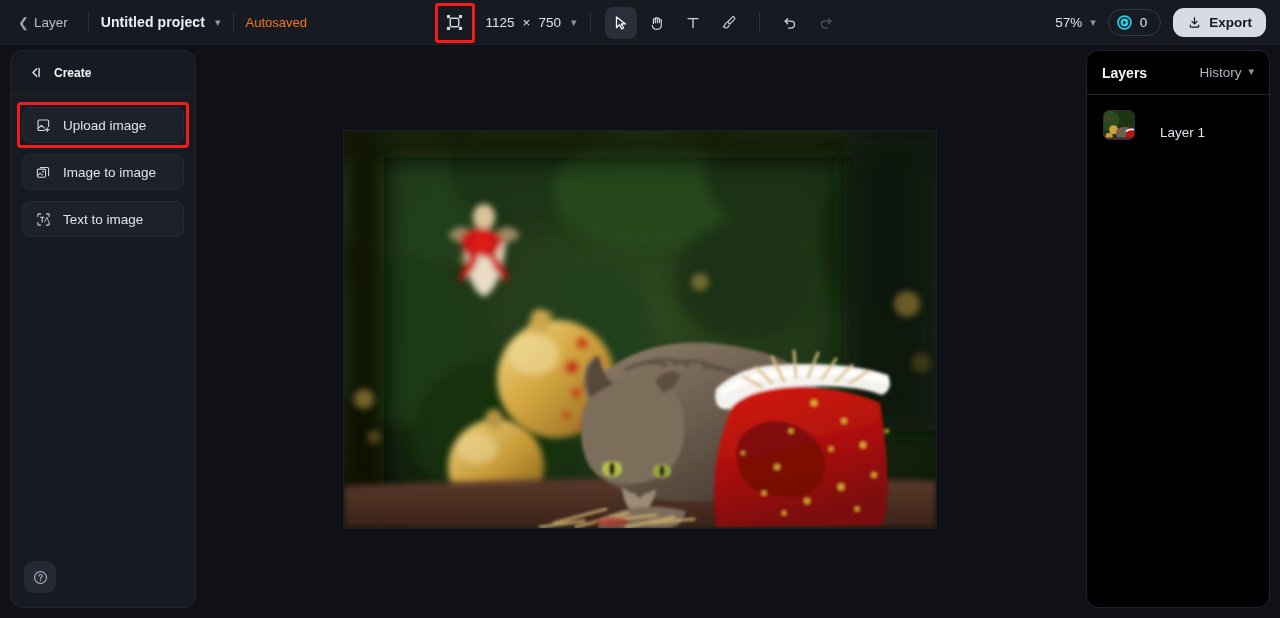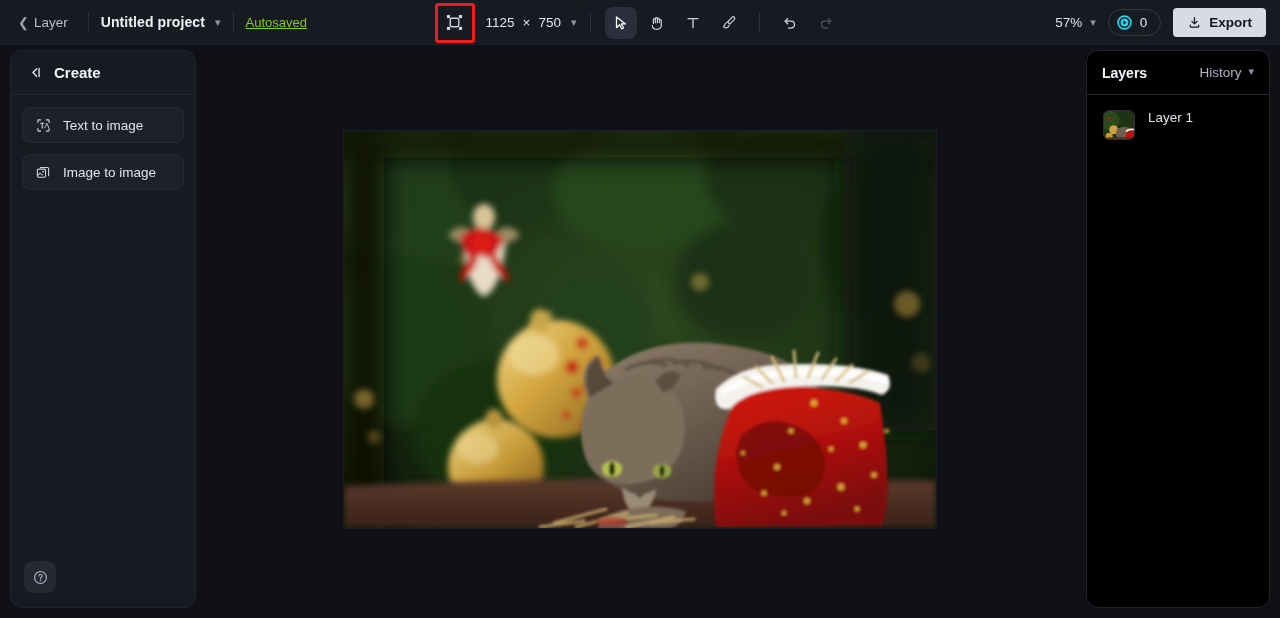--- a/index.html
+++ b/index.html
@@ -36,21 +36,21 @@
   .back-btn .chev { font-size: 13px; color: #9aa3b2; line-height: 1; }
   .vsep { width: 1px; height: 20px; background: #2b303b; margin: 0 12px; }
   .proj-title {
     color: #eef1f6; font-size: 14px; font-weight: bold;
     letter-spacing: 0.1px;
   }
   .proj-caret {
     margin-left: 10px; color: #8d96a6; font-size: 11px;
     cursor: pointer; line-height: 1;
   }
-  .autosaved { color: #84cc16; font-size: 13px; text-decoration: underline; }
+  .autosaved { color: #f97316; font-size: 13px; }
 
   .topbar-center {
     position: absolute; left: 0; right: 0; top: 0;
     height: 45px; display: flex; align-items: center;
     justify-content: center; gap: 0px; pointer-events: none;
   }
   .topbar-center > * { pointer-events: auto; }
 
   .resize-wrap {
     position: relative; width: 34px; height: 34px;
@@ -90,38 +90,38 @@
   .credits {
     display: flex; align-items: center; gap: 7px;
     border: 1px solid #333a47; border-radius: 999px;
     padding: 4px 13px 4px 7px; cursor: pointer;
   }
   .credit-count { color: #e4e9f1; font-size: 13.5px; }
   .export-btn {
     display: flex; align-items: center; gap: 7px;
     background: #d6dbe4; color: #12151c;
     font-size: 13.5px; font-weight: bold;
-    padding: 7px 14px; border-radius: 4px; cursor: pointer;
+    padding: 7px 14px; border-radius: 11px; cursor: pointer;
   }
 
   
   .sidebar {
     position: absolute; left: 10px; top: 50px;
     width: 186px; height: 558px;
     background: #171a21;
     border: 1px solid #20242d;
     border-radius: 12px;
   }
   .sidebar-head {
     height: 44px; display: flex; align-items: center;
     gap: 10px; padding: 0 16px;
     border-bottom: 1px solid #22262f;
   }
   .sidebar-head .label {
-    color: #f2f5f9; font-size: 15px; font-weight: bold;
+    color: #f2f5f9; font-size: 12px; font-weight: bold;
   }
   .create-list { padding: 12px 11px 0 11px; display: flex; flex-direction: column; gap: 11px; }
   .create-item-wrap { position: relative; }
   .create-item {
     display: flex; align-items: center; gap: 11px;
     height: 36px; padding: 0 12px;
     background: #1d212a; border: 1px solid #262b35;
     border-radius: 8px; cursor: pointer;
   }
   .create-item .txt { color: #dfe4ec; font-size: 13.5px; }
@@ -168,21 +168,21 @@
     border-bottom: 1px solid #22262f;
   }
   .rp-tab-active { color: #f2f5f9; font-size: 14px; font-weight: bold; cursor: pointer; }
   .rp-tab {
     display: flex; align-items: flex-start; gap: 7px;
     color: #aeb6c3; font-size: 13.5px; cursor: pointer;
   }
   .rp-tab .caret { color: #8d96a6; font-size: 11px; }
   .layer-list { padding: 9px 9px 0 9px; }
   .layer-row {
-    display: flex; align-items: flex-start; gap: 13px;
+    display: flex; align-items: flex-end; gap: 25px;
     padding: 6px 7px; border-radius: 8px; cursor: pointer;
   }
   .layer-thumb {
     width: 32px; height: 30px; border-radius: 6px;
     overflow: hidden; position: relative; flex: none;
     background: #1e130f; border: 1px solid #2a2f39;
   }
   .layer-name { color: #dfe4ec; font-size: 13.5px; }
 
   svg { display: block; }
@@ -300,42 +300,53 @@
     <div class="sidebar-head">
       <svg width="17" height="17" viewBox="0 0 20 20" fill="none">
         <path d="M11.4 5.6 L7 10 L11.4 14.4" stroke="#eef1f6" stroke-width="1.5" stroke-linecap="round" stroke-linejoin="round"></path>
         <path d="M14.2 5.2 V14.8" stroke="#eef1f6" stroke-width="1.5" stroke-linecap="round"></path>
       </svg>
       <span class="label">Create</span>
     </div>
 
     <div class="create-list">
 
+      <div class="create-item-wrap">
+        <div class="create-item">
+          <svg width="17" height="17" viewBox="0 0 20 20" fill="none">
+            <path d="M16 11.2 V4.8 a1.3 1.3 0 0 0-1.3-1.3 H4.9 A1.3 1.3 0 0 0 3.6 4.8 v9.8 a1.3 1.3 0 0 0 1.3 1.3 h6.3" stroke="#cfd6e1" stroke-width="1.35" stroke-linecap="round" stroke-linejoin="round"></path>
+            <path d="M3.8 13.4 L7.6 9.8 L11 13" stroke="#cfd6e1" stroke-width="1.35" stroke-linecap="round" stroke-linejoin="round"></path>
+            <path d="M14.4 12.6 V17 M12.2 14.8 H16.6" stroke="#cfd6e1" stroke-width="1.35" stroke-linecap="round"></path>
+          </svg>
+          <span class="txt">Upload image</span>
+        </div>
+        <span class="hl-box-sb"></span>
+      </div>
+
+      <div class="create-item-wrap">
+        <div class="create-item">
+          <svg width="17" height="17" viewBox="0 0 20 20" fill="none">
+            <rect x="2.8" y="6" width="9.6" height="9.6" rx="1.4" stroke="#cfd6e1" stroke-width="1.3"></rect>
+            <path d="M3 13.4 L6 10.6 L8.6 13.2" stroke="#cfd6e1" stroke-width="1.2" stroke-linecap="round" stroke-linejoin="round"></path>
+            <circle cx="9.6" cy="9" r="1" fill="#cfd6e1"></circle>
+            <path d="M6.4 4.2 h8.2 a1.4 1.4 0 0 1 1.4 1.4 v8.2" stroke="#cfd6e1" stroke-width="1.3" stroke-linecap="round"></path>
+          </svg>
+          <span class="txt">Image to image</span>
+        </div>
+      </div>
 
       <div class="create-item-wrap">
         <div class="create-item">
           <svg width="17" height="17" viewBox="0 0 20 20" fill="none">
             <path d="M3.4 6.4 V4.4 a1 1 0 0 1 1-1 h2.2 M16.6 13.6 v2 a1 1 0 0 1-1 1 h-2.2
                      M3.4 13.6 v2 a1 1 0 0 0 1 1 h2.2 M16.6 6.4 V4.4 a1 1 0 0 0-1-1 h-2.2" stroke="#cfd6e1" stroke-width="1.3" stroke-linecap="round" stroke-linejoin="round"></path>
             <path d="M6.6 7.4 H10.4 M8.5 7.4 V13" stroke="#cfd6e1" stroke-width="1.3" stroke-linecap="round"></path>
             <path d="M11.4 12.8 L14 7.4 L16.2 12.8" stroke="#cfd6e1" stroke-width="1.1" stroke-linecap="round" stroke-linejoin="round" opacity="0.9"></path>
           </svg>
           <span class="txt">Text to image</span>
-        </div>
-      </div>
-
-      <div class="create-item-wrap">
-        <div class="create-item">
-          <svg width="17" height="17" viewBox="0 0 20 20" fill="none">
-            <rect x="2.8" y="6" width="9.6" height="9.6" rx="1.4" stroke="#cfd6e1" stroke-width="1.3"></rect>
-            <path d="M3 13.4 L6 10.6 L8.6 13.2" stroke="#cfd6e1" stroke-width="1.2" stroke-linecap="round" stroke-linejoin="round"></path>
-            <circle cx="9.6" cy="9" r="1" fill="#cfd6e1"></circle>
-            <path d="M6.4 4.2 h8.2 a1.4 1.4 0 0 1 1.4 1.4 v8.2" stroke="#cfd6e1" stroke-width="1.3" stroke-linecap="round"></path>
-          </svg>
-          <span class="txt">Image to image</span>
         </div>
       </div>
     </div>
 
     <div class="help-btn">
       <svg width="17" height="17" viewBox="0 0 20 20" fill="none">
         <circle cx="10" cy="10" r="7" stroke="#aeb6c3" stroke-width="1.35"></circle>
         <path d="M8.1 8.1a1.95 1.95 0 1 1 2.6 1.85c-.5.2-.7.6-.7 1.1v.4" stroke="#aeb6c3" stroke-width="1.3" stroke-linecap="round"></path>
         <circle cx="10" cy="13.6" r="0.85" fill="#aeb6c3"></circle>
       </svg>

